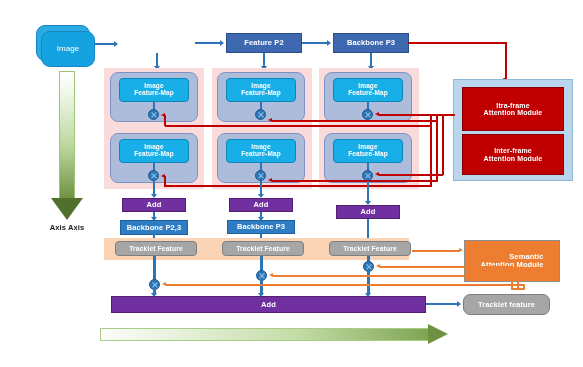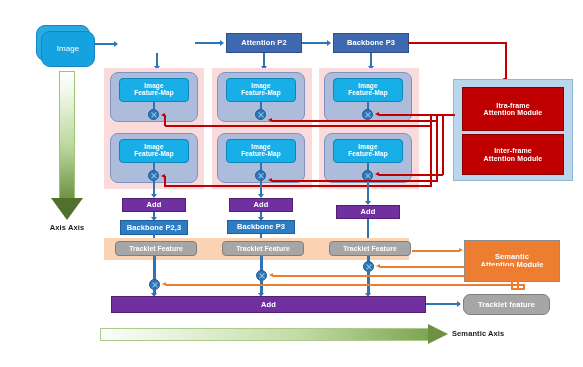--- a/index.html
+++ b/index.html
@@ -41,21 +41,21 @@
 
   
   .add{background:#7030A0;border:1px solid #52206f;color:#fff;font-size:7.5px;font-weight:bold;}
 
   
   .peach{background:#FAD2B4;}
   .trk{background:#A6A6A6;border:1px solid #7f7f7f;border-radius:4px;color:#fff;font-size:6.8px;font-weight:bold;}
   .trk-big{background:#A6A6A6;border:1px solid #7f7f7f;border-radius:7px;color:#fff;font-size:7.5px;font-weight:bold;}
 
   
-  .sem{background:#ED7D31;border:1px solid #8d8d8d;color:#fff;font-size:7.5px;font-weight:bold;}
+  .sem{background:#ED7D31;border:1px solid #8d8d8d;color:#fff;font-size:7.5px;font-weight:bold;text-align:right;}
 
   
   .l-blue{background:#2E75B6;}
   .l-red{background:#C00000;}
   .l-org{background:#ED7D31;}
   .ah{width:0;height:0;}
 
   
   .ah-d-blue{border-left:3px solid transparent;border-right:3px solid transparent;border-top:4px solid #2E75B6;}
   .ah-r-blue{border-top:3px solid transparent;border-bottom:3px solid transparent;border-left:4px solid #2E75B6;}
@@ -83,21 +83,21 @@
   <div class="abs bx axis-lbl" style="left:35px;top:222px;width:64px;height:12px;">Axis Axis</div>
 
   <div class="abs img-card" style="left:36px;top:25px;width:54px;height:36px;"></div>
   <div class="abs img-card front bx" style="left:41px;top:31px;width:54px;height:36px;">
     <span class="img-lbl">Image</span>
   </div>
 
   <div class="abs l-blue" style="left:95px;top:43px;width:20px;height:2px;"></div>
   <div class="abs ah ah-r-blue" style="left:114px;top:41px;"></div>
 
-  <div class="abs backbone bx" style="left:226px;top:33px;width:76px;height:20px;">Attention P2</div>
+  <div class="abs backbone bx" style="left:226px;top:33px;width:76px;height:20px;">Feature P2</div>
   <div class="abs backbone bx" style="left:333px;top:33px;width:76px;height:20px;">Backbone P3</div>
 
   <div class="abs l-blue" style="left:195px;top:42px;width:26px;height:2px;"></div>
   <div class="abs ah ah-r-blue" style="left:220px;top:40px;"></div>
   <div class="abs l-blue" style="left:302px;top:42px;width:26px;height:2px;"></div>
   <div class="abs ah ah-r-blue" style="left:327px;top:40px;"></div>
 
   <div class="abs l-blue" style="left:156px;top:53px;width:2px;height:14px;"></div>
   <div class="abs ah ah-d-blue" style="left:154px;top:66px;"></div>
   <div class="abs l-blue" style="left:263px;top:53px;width:2px;height:14px;"></div>
@@ -282,16 +282,14 @@
 
   <div class="abs l-blue" style="left:426px;top:303px;width:32px;height:2px;"></div>
   <div class="abs ah ah-r-blue" style="left:457px;top:301px;"></div>
 
   <div class="abs trk-big bx" style="left:463px;top:294px;width:87px;height:21px;">Tracklet feature</div>
 
   <div class="abs haxis-shaft" style="left:100px;top:328px;width:330px;height:13px;"></div>
   <div class="abs" style="left:428px;top:324px;width:0;height:0;
               border-top:10px solid transparent;border-bottom:10px solid transparent;
               border-left:20px solid #6e9142;"></div>
-  <div class="abs bx axis-lbl" style="left:452px;top:328px;width:86px;height:12px;
-       justify-content:flex-start;">Semantic Axis</div>
 
 </div>
 
 </body></html>

